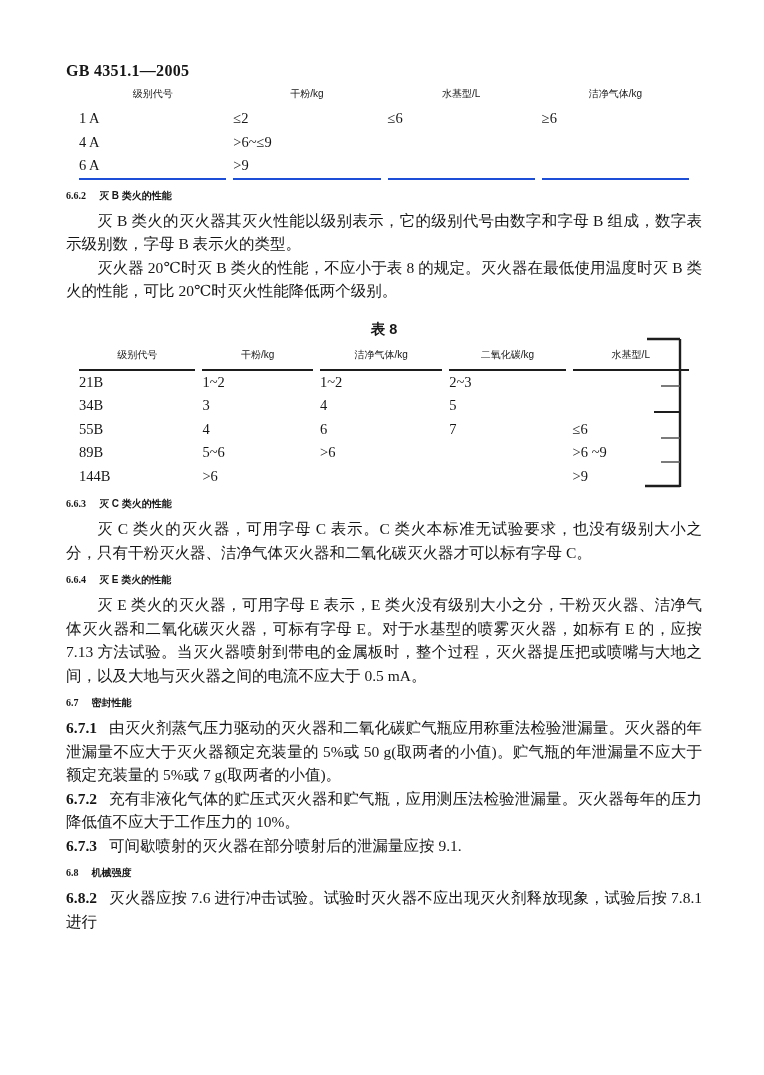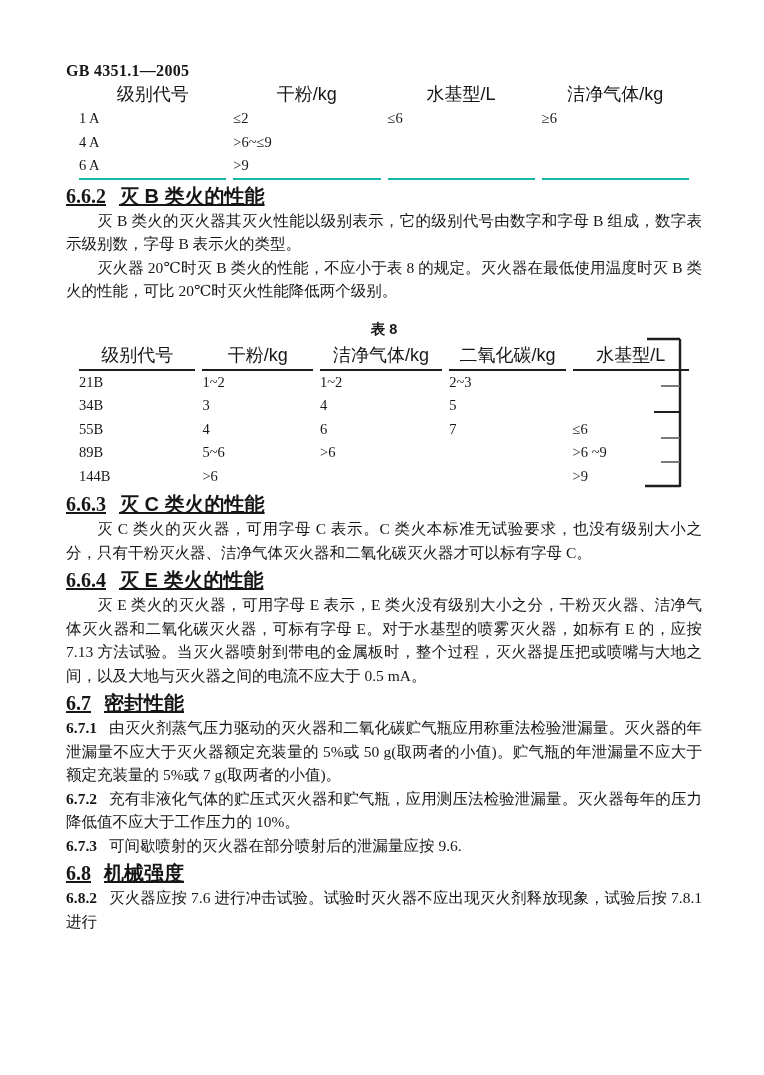--- a/index.html
+++ b/index.html
@@ -43,41 +43,40 @@
   table.std {
     width: 624px;
     border-collapse: separate;
     border-spacing: 7px 0;
     font-size: 14.5px;
     table-layout: fixed;
   }
   table.std th {
     font-weight: 400;
     font-family: "Liberation Sans", "DejaVu Sans", sans-serif;
-    font-size: 18px;
+    font-size: 10px;
     text-align: center;
     height: 27px;
     padding: 0;
     vertical-align: middle;
   }
   table.std td {
     text-align: left;
     height: 23.5px;
     padding: 0;
     vertical-align: middle;
   }
-  table.t7 tr.last-row td { border-bottom: 2px solid #14b8a6; }
+  table.t7 tr.last-row td { border-bottom: 2px solid #1d4ed8; }
   table.t8 th { border-bottom: 2.5px solid #1d1d1d; }
   .sec-heading {
     font-weight: 700;
-    font-size: 20px;
+    font-size: 10px;
     line-height: 22px;
     margin: 5px 0 2px 0;
     font-family: "Liberation Sans", "DejaVu Sans", sans-serif;
-    text-decoration: underline;
   }
   .sec-heading .sec-num {
     font-family: "Liberation Serif", "DejaVu Serif", serif;
     margin-right: 13px;
   }
   .para {
     margin: 0;
     font-size: 15.5px;
     line-height: 23.5px;
     text-align: justify;
@@ -223,21 +222,21 @@
   <div class="sec-heading">
     <span class="sec-num">6.7</span><span>密封性能</span>
   </div>
   <p class="para">
     <span class="pnum">6.7.1</span><span>由灭火剂蒸气压力驱动的灭火器和二氧化碳贮气瓶应用称重法检验泄漏量。灭火器的年泄漏量不应大于灭火器额定充装量的 5%或 50 g(取两者的小值)。贮气瓶的年泄漏量不应大于额定充装量的 5%或 7 g(取两者的小值)。</span>
   </p>
   <p class="para">
     <span class="pnum">6.7.2</span><span>充有非液化气体的贮压式灭火器和贮气瓶，应用测压法检验泄漏量。灭火器每年的压力降低值不应大于工作压力的 10%。</span>
   </p>
   <p class="para">
-    <span class="pnum">6.7.3</span><span>可间歇喷射的灭火器在部分喷射后的泄漏量应按 9.6.</span>
+    <span class="pnum">6.7.3</span><span>可间歇喷射的灭火器在部分喷射后的泄漏量应按 9.1.</span>
   </p>
 
   <div class="sec-heading">
     <span class="sec-num">6.8</span><span>机械强度</span>
   </div>
   <p class="para">
     <span class="pnum">6.8.2</span><span>灭火器应按 7.6 进行冲击试验。试验时灭火器不应出现灭火剂释放现象，试验后按 7.8.1 进行</span>
   </p>
 
 </div>

